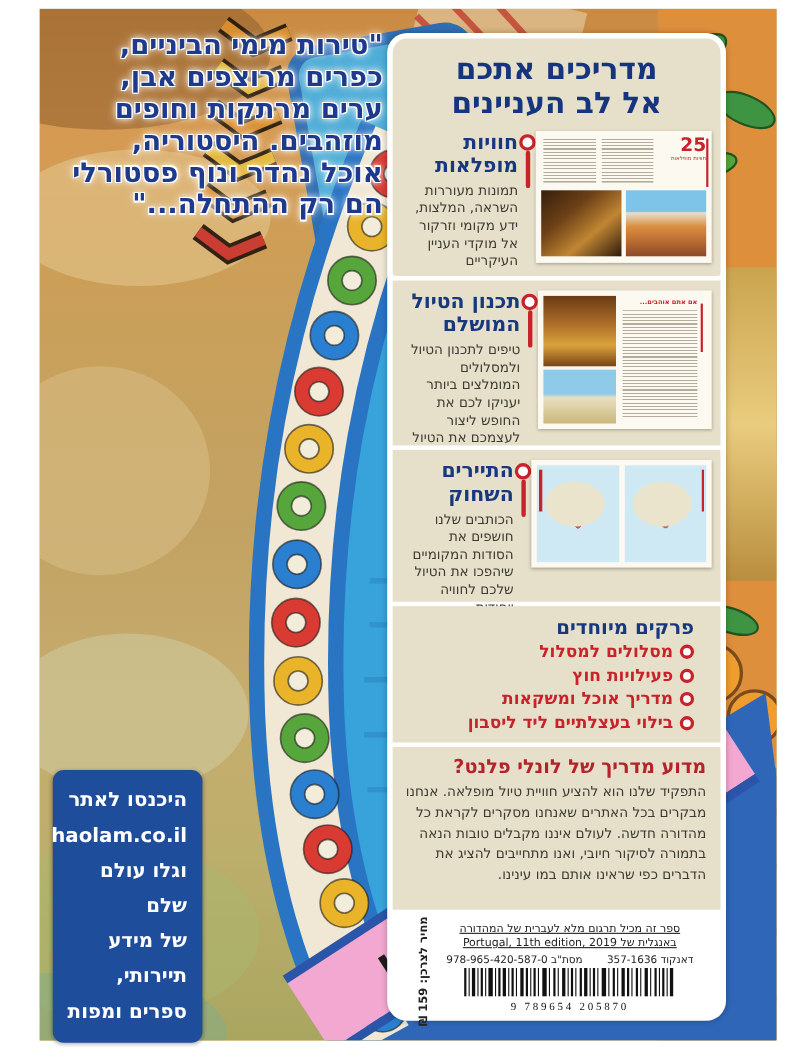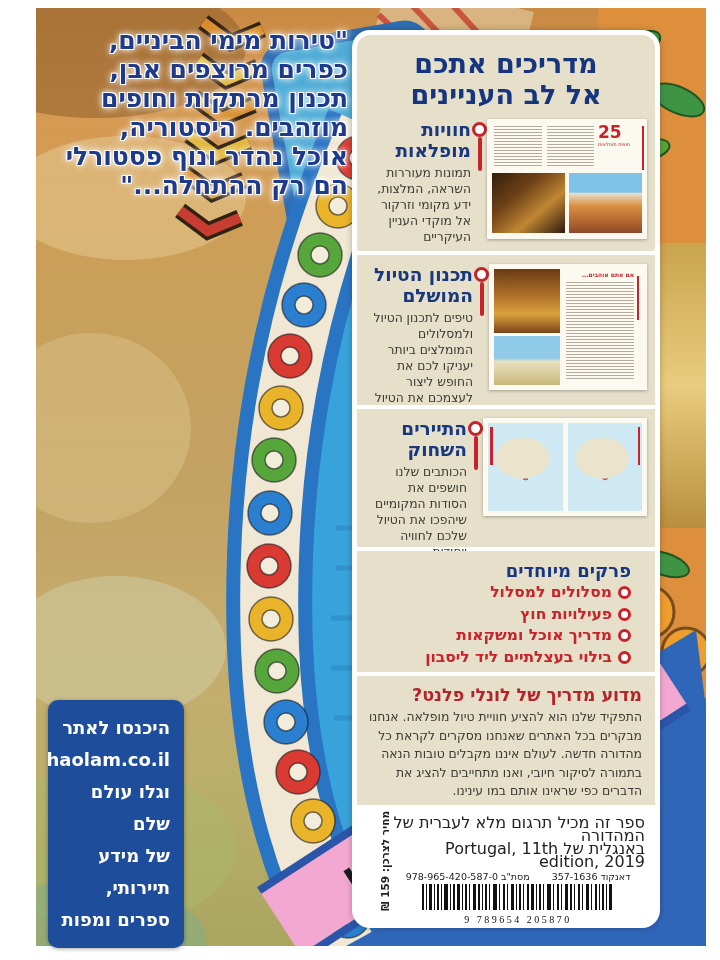--- a/index.html
+++ b/index.html
@@ -35,21 +35,21 @@
   .sec-body{font-size:12.3px;color:#3b3b33;line-height:16px;margin-top:4px;}
   .pincol{width:16px;position:relative;flex:none;}
   .pin-ring{position:absolute;top:3px;left:1px;width:9px;height:9px;border:3.5px solid #c8232b;border-radius:50%;background:#fff;}
   .pin-stem{position:absolute;top:18px;left:7px;width:4px;height:34px;background:#c8232b;border-radius:2px;}
   .thumb{flex:none;background:#fcf9f1;box-shadow:0 1px 3px rgba(0,0,0,.3);padding:5px;box-sizing:border-box;position:relative;}
   .t1{width:160px;height:120px;}
   .t1 .row1{display:flex;height:46px;}
   .tinytext{background:repeating-linear-gradient(#b3ac9c 0 1px,transparent 1px 3px);}
   .t1 .cols{flex:1;display:flex;gap:5px;padding:2px 4px 2px 2px;}
   .t1 .cols div{flex:1;height:40px;}
-  .badge25{width:44px;text-align:left;color:#c8232b;}
+  .badge25{width:44px;text-align:right;color:#c8232b;}
   .badge25 .num{font-size:17px;font-weight:bold;line-height:17px;}
   .badge25 .cap{font-size:5px;line-height:6px;}
   .redbar{position:absolute;top:7px;right:3px;width:2.5px;height:44px;background:#c8232b;}
   .t1 .row2{display:flex;gap:4px;margin-top:3px;}
   .t1 .row2 div{flex:1;height:60px;}
   .ph-church{background:linear-gradient(140deg,#351f0c,#6e4117 35%,#c08633 65%,#2e1a0c);}
   .ph-street{background:linear-gradient(180deg,#7ec3e8 0 32%,#e7e0cf 34%,#d98f3f 55%,#b96a32 78%,#8a4a28);}
   .t2{width:158px;height:126px;display:flex;gap:4px;}
   .t2 .lpage{width:66px;display:flex;flex-direction:column;gap:3px;}
   .t2 .lpage .church{height:64px;background:linear-gradient(180deg,#6a3a14,#b5762c 45%,#d9a23c 70%,#7a4418);}
@@ -71,21 +71,21 @@
   .special{padding:9px 24px 4px 12px;direction:rtl;}
   .sp-title{font-size:18px;font-weight:bold;color:#17377e;line-height:22px;}
   .sp-item{display:flex;align-items:center;gap:6px;font-size:15.5px;font-weight:bold;color:#c8232b;line-height:21.5px;}
   .dot{flex:none;width:7px;height:7px;border:3px solid #c8232b;border-radius:50%;background:#fff;}
   
   .why{padding:8px 13px 4px 10px;direction:rtl;text-align:right;}
   .why-title{font-size:17.5px;font-weight:bold;color:#b5232a;line-height:22px;}
   .why-body{font-size:12.4px;color:#3b3b33;line-height:18.6px;margin-top:2px;}
   
   .foot{padding:7px 10px 2px 34px;}
-  .note{direction:rtl;text-align:right;font-size:16px;color:#222;line-height:13px;}
+  .note{direction:rtl;text-align:center;font-size:10px;color:#222;line-height:13px;text-decoration:underline;}
   .codes{display:flex;justify-content:center;gap:22px;direction:rtl;font-size:9.5px;color:#222;margin-top:3px;}
   .bcwrap{width:196px;margin:2px auto 0;text-align:center;}
   .bcdigits{font-family:Liberation Serif, serif;font-size:10px;letter-spacing:2.5px;color:#111;line-height:11px;}
   .price{position:absolute;left:-20px;top:44px;width:96px;text-align:center;transform:rotate(-90deg);
          font-size:10.5px;font-weight:bold;color:#222;direction:rtl;white-space:nowrap;}
 </style>
 </head>
 <body>
 
 <div class="page">
@@ -241,21 +241,21 @@
             <ellipse cx="28" cy="24" rx="18" ry="8" fill="#3f8f3a" stroke="#1c5a22" stroke-width="2" transform="rotate(24 28 24)"></ellipse>
           </g>
         </g>
       </g>
     </svg>
   </div>
 
   <div class="quote">
     <div>"טירות מימי הביניים,</div>
     <div>כפרים מרוצפים אבן,</div>
-    <div>תכנון מרתקות וחופים</div>
+    <div>ערים מרתקות וחופים</div>
     <div>מוזהבים. היסטוריה,</div>
     <div>אוכל נהדר ונוף פסטורלי</div>
     <div>הם רק ההתחלה..."</div>
   </div>
 
   <div class="sitebox">
     <div>היכנסו לאתר</div>
     <div>haolam.co.il</div>
     <div>וגלו עולם שלם</div>
     <div>של מידע תיירותי,</div>

